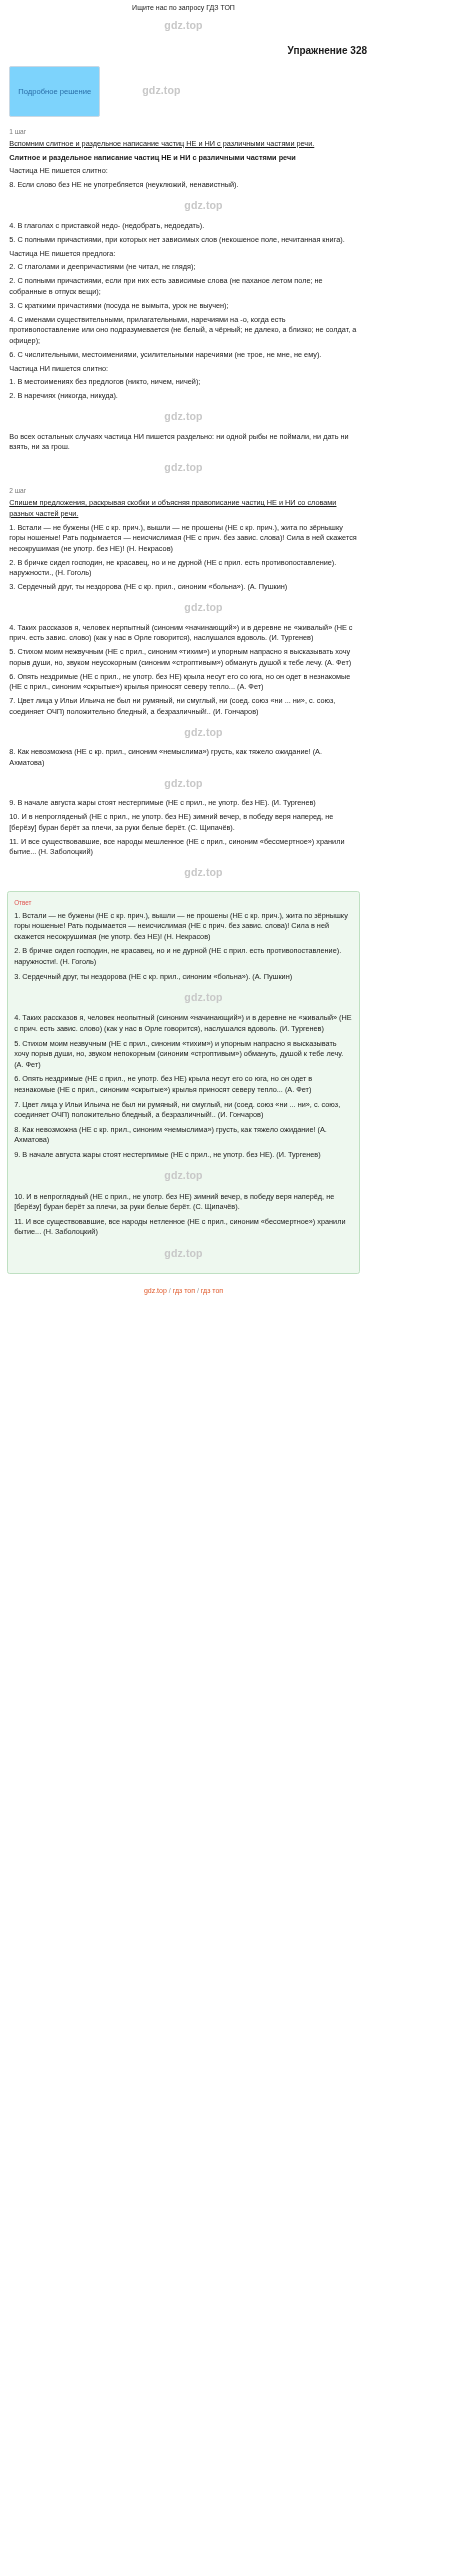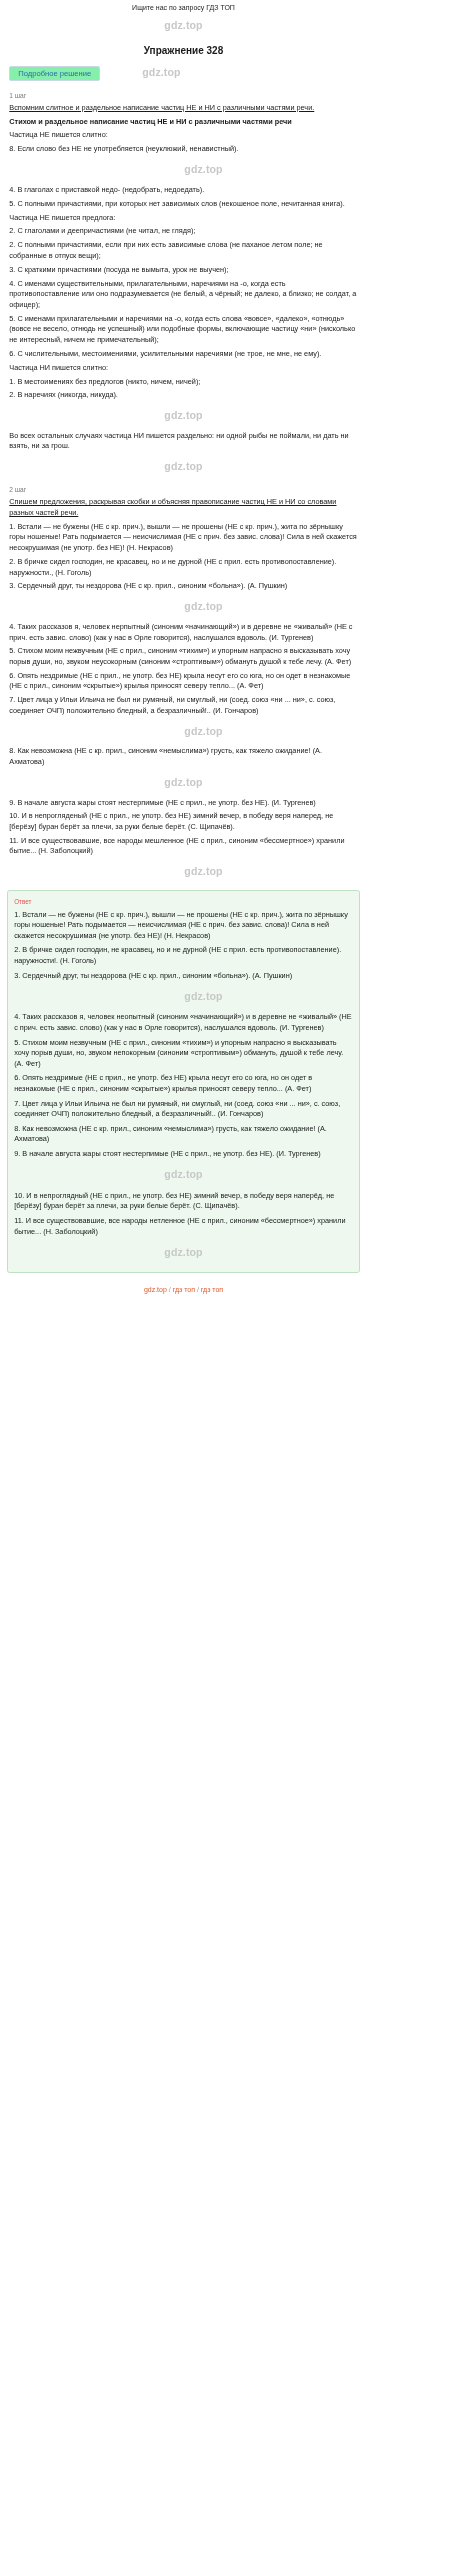--- a/index.html
+++ b/index.html
@@ -29,33 +29,33 @@
     font-size: 10.6px;
     font-weight: bold;
     letter-spacing: 0.1px;
     user-select: none;
   }
   .wm-row { text-align: center; padding: 4px 0; }
   .wm-left { padding-left: 40px; }
   .wm-center { text-align: center; }
 
   .title {
-    text-align: center;
+    text-align: right;
     font-size: 10px;
     font-weight: bold;
     margin: 6.6px 0 2.6px 0;
   }
 
   .btn-solution {
     display: inline-block;
     border: 0.7px solid #c9d8e4;
-    background: #86efac;
+    background: #7dd3fc;
     color: #2a6ea8;
     border-radius: 2px;
-    padding: 1px 8px;
+    padding: 19px 8px;
     font-size: 7.6px;
     margin: 5.3px 0 2.6px 9.3px;
   }
 
   .step {
     font-size: 6.6px;
     color: #7a7a7a;
     margin: 6.6px 0 2.6px 9.3px;
   }
 
@@ -110,37 +110,36 @@
 
   <div>
     <span class="btn-solution">Подробное решение</span>
     <span class="wm" style="margin-left:40px;">gdz.top</span>
   </div>
 
   <div class="step">1 шаг</div>
 
   <div class="body">
     <p class="lead">Вспомним слитное и раздельное написание частиц НЕ и НИ с различными частями речи.</p>
-    <p class="bold">Стихом и раздельное написание частиц НЕ и НИ с различными частями речи</p>
+    <p class="bold">Слитное и раздельное написание частиц НЕ и НИ с различными частями речи</p>
     <p>Частица НЕ пишется слитно:</p>
     <p>8. Если слово без НЕ не употребляется (неуклюжий, ненавистный).</p>
 
     <div class="wm-row wm-left">
       <span class="wm">gdz.top</span>
     </div>
 
     <p>4. В глаголах с приставкой недо- (недобрать, недоедать).</p>
     <p>5. С полными причастиями, при которых нет зависимых слов (некошеное поле, нечитанная книга).</p>
 
     <p>Частица НЕ пишется предлога:</p>
     <p>2. С глаголами и деепричастиями (не читал, не глядя);</p>
     <p>2. С полными причастиями, если при них есть зависимые слова (не паханое летом поле; не собранные в отпуск вещи);</p>
     <p>3. С краткими причастиями (посуда не вымыта, урок не выучен);</p>
     <p>4. С именами существительными, прилагательными, наречиями на -о, когда есть противопоставление или оно подразумевается (не белый, а чёрный; не далеко, а близко; не солдат, а офицер);</p>
-    <p>5. С именами прилагательными и наречиями на -о, когда есть слова «вовсе», «далеко», «отнюдь» (вовсе не весело, отнюдь не успешный) или подобные формы, включающие частицу «ни» (нисколько не интересный, ничем не примечательный);</p>
     <p>6. С числительными, местоимениями, усилительными наречиями (не трое, не мне, не ему).</p>
 
     <p>Частица НИ пишется слитно:</p>
     <p>1. В местоимениях без предлогов (никто, ничем, ничей);</p>
     <p>2. В наречиях (никогда, никуда).</p>
 
     <div class="wm-row wm-center">
       <span class="wm">gdz.top</span>
     </div>
 

